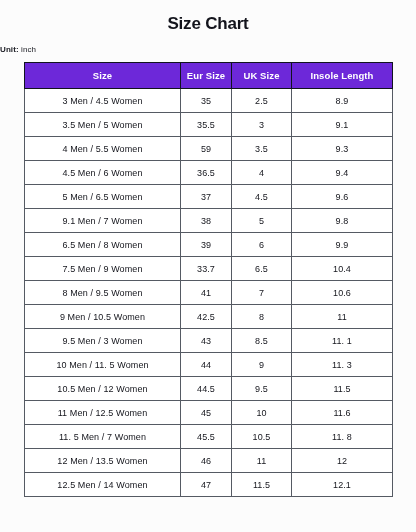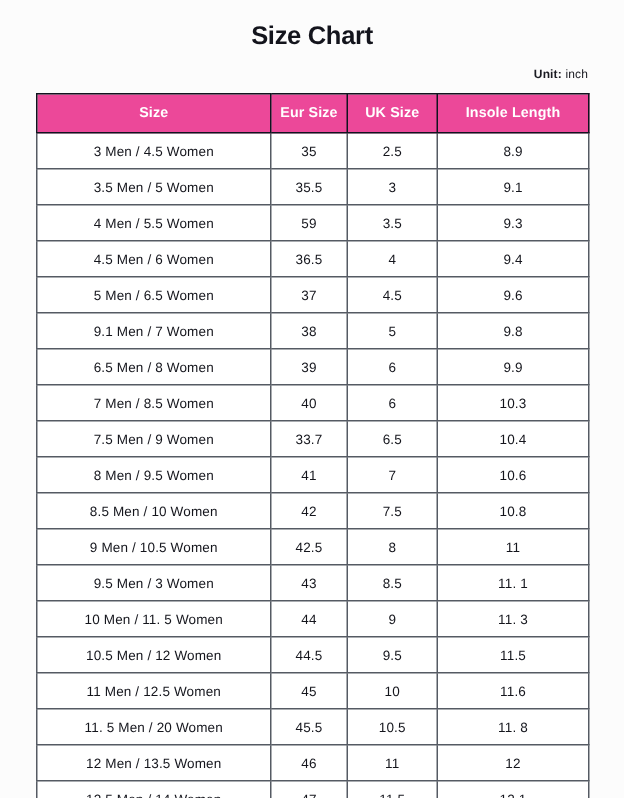--- a/index.html
+++ b/index.html
@@ -23,21 +23,21 @@
   .chart-title {
     text-align: center;
     font-size: 17px;
     font-weight: bold;
     color: #13141c;
     letter-spacing: -0.2px;
     margin: 0;
     padding-top: 14px;
   }
   .unit-line {
-    text-align: right;
+    text-align: left;
     font-size: 8px;
     color: #1a1b22;
     padding-right: 24px;
     margin-top: 11px;
     letter-spacing: 0.1px;
   }
   .unit-label {
     font-weight: bold;
   }
   .unit-value {
@@ -54,21 +54,21 @@
   table.size-table th,
   table.size-table td {
     border: 1px solid #555a63;
     text-align: center;
     vertical-align: middle;
     padding: 0;
     font-size: 9px;
     color: #14151c;
   }
   table.size-table thead th {
-    background: #ec4899;
+    background: #6d28d9;
     color: #ffffff;
     font-weight: bold;
     height: 25px;
     font-size: 9.5px;
     border-color: #11131f;
     letter-spacing: 0.1px;
   }
   table.size-table tbody td {
     height: 23px;
     background: #ffffff;
@@ -144,44 +144,32 @@
             <td>5</td>
             <td>9.8</td>
           </tr>
           <tr>
             <td>6.5 Men / 8 Women</td>
             <td>39</td>
             <td>6</td>
             <td>9.9</td>
           </tr>
           <tr>
-            <td>7 Men / 8.5 Women</td>
-            <td>40</td>
-            <td>6</td>
-            <td>10.3</td>
-          </tr>
-          <tr>
             <td>7.5 Men / 9 Women</td>
             <td>33.7</td>
             <td>6.5</td>
             <td>10.4</td>
           </tr>
           <tr>
             <td>8 Men / 9.5 Women</td>
             <td>41</td>
             <td>7</td>
             <td>10.6</td>
           </tr>
           <tr>
-            <td>8.5 Men / 10 Women</td>
-            <td>42</td>
-            <td>7.5</td>
-            <td>10.8</td>
-          </tr>
-          <tr>
             <td>9 Men / 10.5 Women</td>
             <td>42.5</td>
             <td>8</td>
             <td>11</td>
           </tr>
           <tr>
             <td>9.5 Men / 3 Women</td>
             <td>43</td>
             <td>8.5</td>
             <td>11. 1</td>
@@ -198,21 +186,21 @@
             <td>9.5</td>
             <td>11.5</td>
           </tr>
           <tr>
             <td>11 Men / 12.5 Women</td>
             <td>45</td>
             <td>10</td>
             <td>11.6</td>
           </tr>
           <tr>
-            <td>11. 5 Men / 20 Women</td>
+            <td>11. 5 Men / 7 Women</td>
             <td>45.5</td>
             <td>10.5</td>
             <td>11. 8</td>
           </tr>
           <tr>
             <td>12 Men / 13.5 Women</td>
             <td>46</td>
             <td>11</td>
             <td>12</td>
           </tr>

